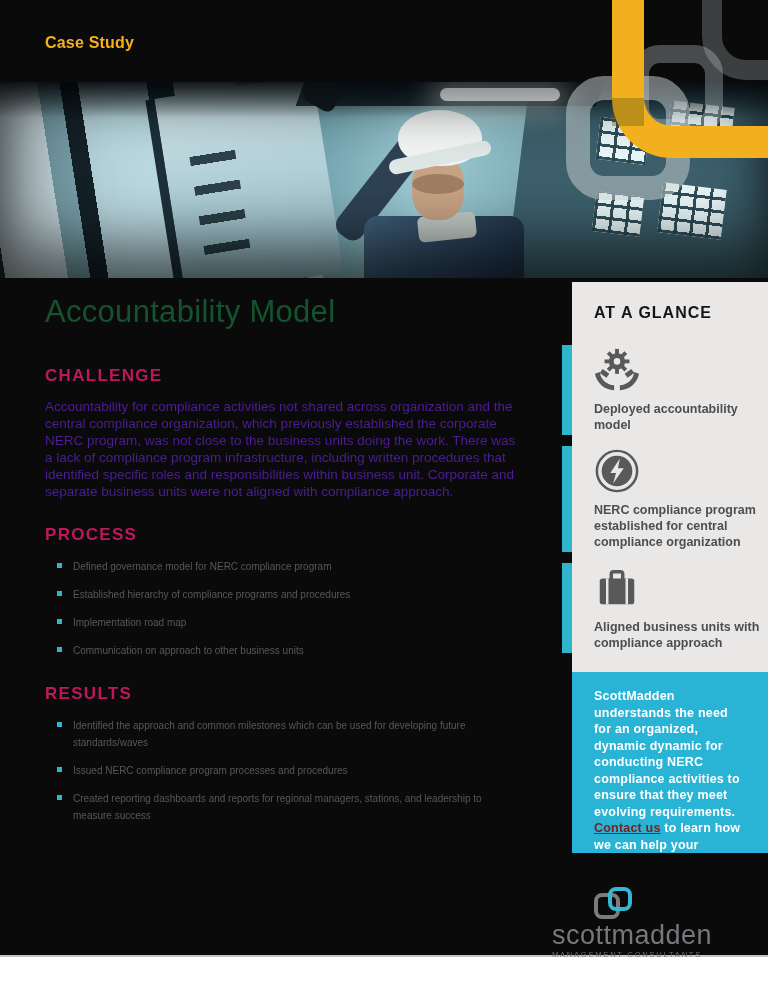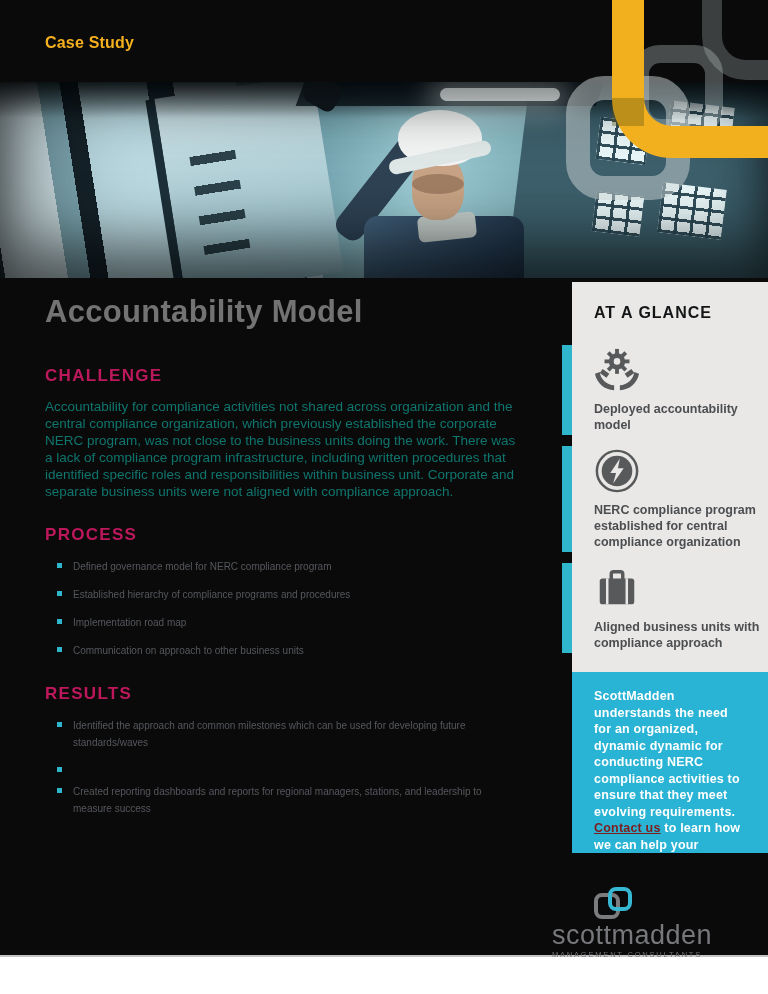--- a/index.html
+++ b/index.html
@@ -68,25 +68,25 @@
     border-radius:50% 50% 46% 46%; }
   .brim { left:88px; top:46px; width:104px; height:15px; background:#dfe6e6; border-radius:8px;
     transform:rotate(-12deg); }
   .hero-vignette { left:0; top:0; width:768px; height:196px;
     box-shadow:inset 0 -34px 60px rgba(0,0,0,.55), inset 0 26px 40px rgba(0,0,0,.35),
                inset 60px 0 80px rgba(0,0,0,.25); }
   
   .decor { position:absolute; left:0; top:0; pointer-events:none; }
   
   .main { position:absolute; left:45px; top:294px; width:484px; color:#55585c; }
-  .doc-title { margin:0; font-size:31px; font-weight:bold; color:#737373; letter-spacing:.3px; }
+  .doc-title { margin:0; font-size:31px; font-weight:normal; color:#14532d; letter-spacing:.3px; }
   .section-heading { margin:36px 0 0; font-size:17px; font-weight:bold; color:#be185d;
     letter-spacing:1.3px; }
   .section-heading.tight { margin-top:25px; }
-  .body-text { margin:12px 0 0; font-size:13.5px; line-height:17px; color:#0f766e; width:472px; }
+  .body-text { margin:12px 0 0; font-size:13.5px; line-height:17px; color:#4c1d95; width:472px; }
   .bullets { list-style:none; margin:13px 0 0; padding:0 0 0 12px; }
   .bullets li { display:flex; gap:11px; margin-bottom:11px; font-size:10px;
     line-height:17px; color:#55585c; width:452px; }
   .bullet-square { flex:none; width:5px; height:5px; margin-top:5px; background:#2fb6cd; }
   
   .sidebar-panel { position:absolute; left:572px; top:282px; width:236px; height:390px;
     background:#e9e8e6; }
   .sidebar-heading { margin:22px 0 0 22px; font-size:16px; font-weight:bold; color:#141517;
     letter-spacing:1px; }
   .glance-list { margin:25px 0 0 22px; }
@@ -178,20 +178,21 @@
     </ul>
 
     <h2 class="section-heading tight">RESULTS</h2>
     <ul class="bullets">
       <li>
           <span class="bullet-square"></span>
           <span>Identified the approach and common milestones which can be used for developing future standards/waves</span>
         </li>
       <li>
           <span class="bullet-square"></span>
+          <span>Issued NERC compliance program processes and procedures</span>
         </li>
       <li>
           <span class="bullet-square"></span>
           <span>Created reporting dashboards and reports for regional managers, stations, and leadership to measure success</span>
         </li>
     </ul>
   </div>
 
   <div class="sidebar-panel">
     <div class="sidebar-heading">AT A GLANCE</div>

